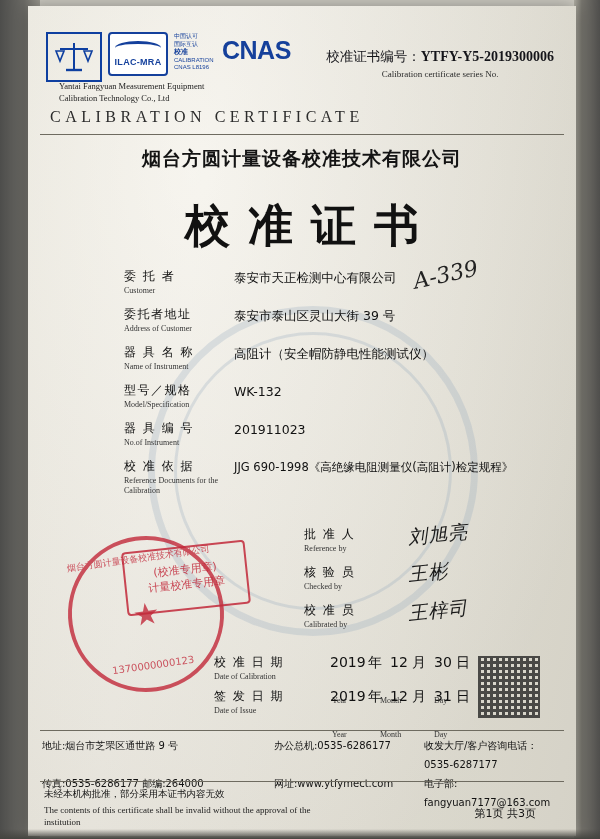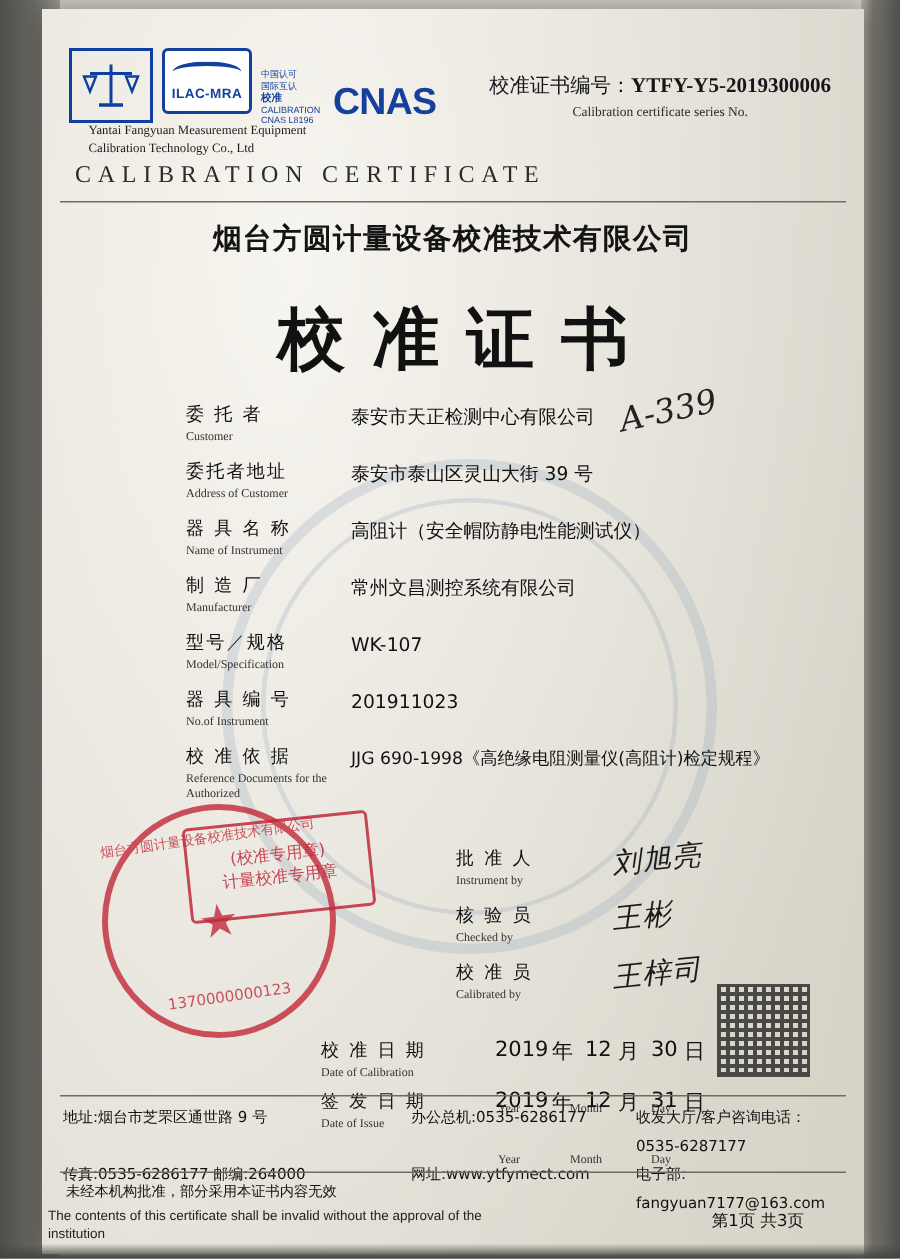--- a/index.html
+++ b/index.html
@@ -84,21 +84,21 @@
     letter-spacing: .3px;
     overflow: hidden;
   }
   .logo-ilac .arc {
     width: 46px; height: 12px;
     border-top: 3px solid #14409c;
     border-radius: 46px 46px 0 0 / 14px 14px 0 0;
     margin-bottom: 1px;
   }
   .cnas-wrap {
-    display: flex; align-items: center; gap: 4px; margin-top: 14px;
+    display: flex; align-items: flex-start; gap: 4px;
   }
   .cnas-main {
     font-size: 25px; font-weight: bold; color: #15409b;
     letter-spacing: -.5px; line-height: 1;
     font-family: "Liberation Sans", sans-serif;
     padding-top: 6px;
   }
   .cnas-side {
     font-size: 6px; color: #15409b; line-height: 1.25;
     padding-top: 1px; width: 44px;
@@ -355,24 +355,24 @@
   }
   .note {
     position: absolute;
     left: 16px; top: 782px;
     font-size: 9.5px;
     color: #111;
     font-family: "DejaVu Sans", sans-serif;
   }
   .note-en {
     position: absolute;
-    left: 4px; top: 798px;
+    left: 16px; top: 798px;
     font-size: 9px;
     color: #222;
-    font-family: Liberation Sans, sans-serif;
+    font-family: Liberation Serif, serif;
     line-height: 1.35;
     width: 300px;
   }
   .pageno {
     position: absolute;
     right: 40px; top: 800px;
     font-size: 11px;
     color: #111;
     font-family: "DejaVu Sans", sans-serif;
   }
@@ -451,57 +451,50 @@
       </div>
 
       <div class="field-row">
         <div class="lab">
           <span class="cn">器 具 名 称</span>
           <span class="en">Name of Instrument</span>
         </div>
         <div class="val">高阻计（安全帽防静电性能测试仪）</div>
       </div>
 
-      <div class="field-row">
-        <div class="lab">
-          <span class="cn">制 造 厂</span>
-          <span class="en">Manufacturer</span>
-        </div>
-        <div class="val">常州文昌测控系统有限公司</div>
-      </div>
 
       <div class="field-row">
         <div class="lab">
           <span class="cn">型号／规格</span>
           <span class="en">Model/Specification</span>
         </div>
-        <div class="val">WK-107</div>
+        <div class="val">WK-132</div>
       </div>
 
       <div class="field-row">
         <div class="lab">
           <span class="cn">器 具 编 号</span>
           <span class="en">No.of Instrument</span>
         </div>
         <div class="val">201911023</div>
       </div>
 
       <div class="field-row" style="min-height:44px">
         <div class="lab">
           <span class="cn">校 准 依 据</span>
-          <span class="en">Reference Documents for the Authorized</span>
+          <span class="en">Reference Documents for the Calibration</span>
         </div>
         <div class="val small">JJG 690-1998《高绝缘电阻测量仪(高阻计)检定规程》</div>
       </div>
 
       <div class="fields-approve">
         <div class="field-row">
           <div class="lab">
             <span class="cn">批 准 人</span>
-            <span class="en">Instrument by</span>
+            <span class="en">Reference by</span>
           </div>
           <div class="sign">刘旭亮</div>
         </div>
         <div class="field-row">
           <div class="lab">
             <span class="cn">核 验 员</span>
             <span class="en">Checked by</span>
           </div>
           <div class="sign">王彬</div>
         </div>

